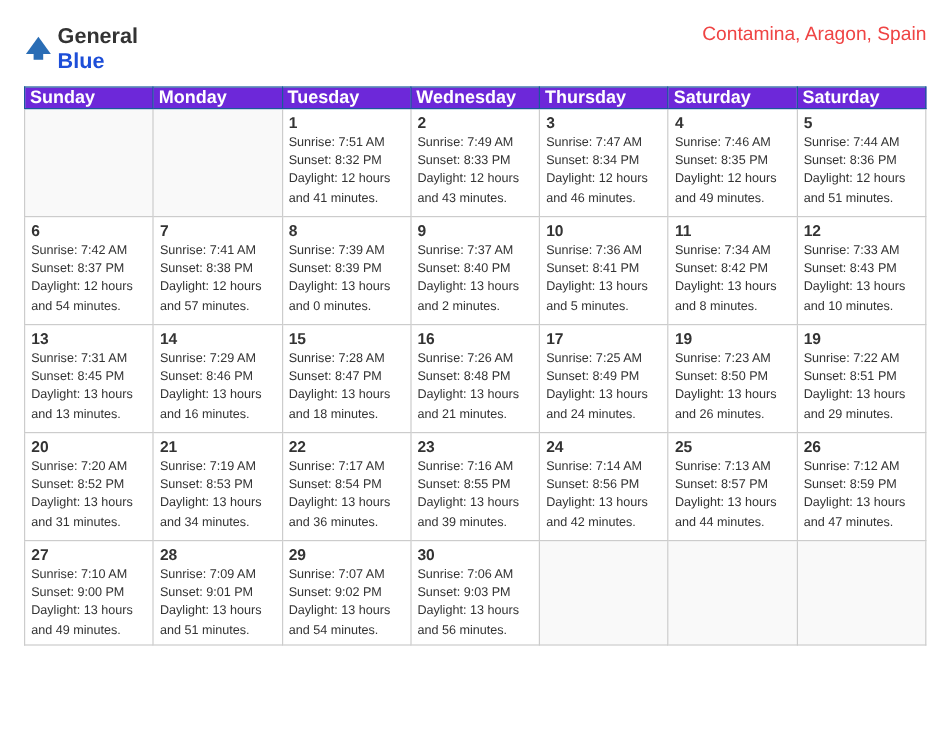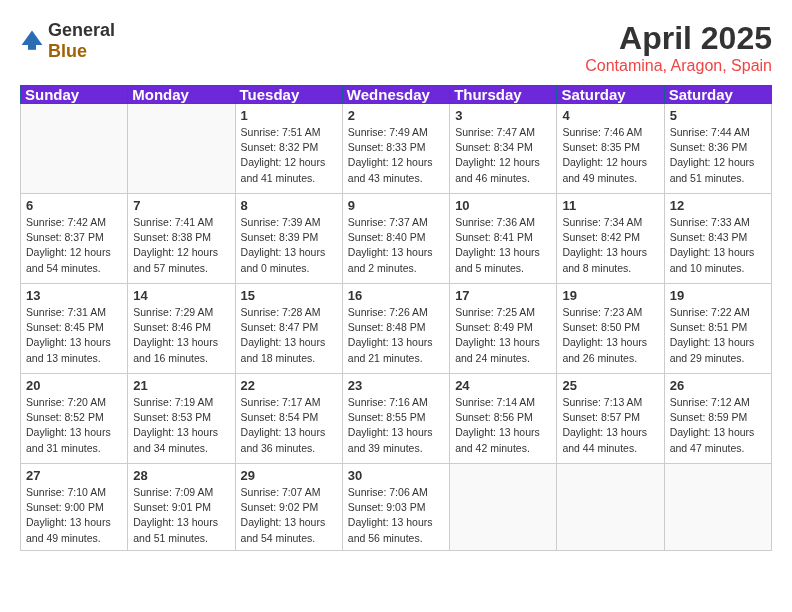--- a/index.html
+++ b/index.html
@@ -22,21 +22,21 @@
       gap: 4px;
     }
     .logo-text-general {
       font-size: 18px;
       font-weight: bold;
       color: #333;
     }
     .logo-text-blue {
       font-size: 18px;
       font-weight: bold;
-      color: #a16207;
+      color: #1d4ed8;
     }
     .logo-icon {
       width: 24px;
       height: 24px;
     }
     .title-area {
       text-align: right;
     }
     .month-title {
       font-size: 32px;
@@ -96,21 +96,20 @@
     <svg class="logo-icon" viewBox="0 0 30 30" xmlns="http://www.w3.org/2000/svg">
       <polygon points="15,2 28,20 2,20" fill="#2a6db5"></polygon>
       <rect x="10" y="20" width="10" height="6" fill="#2a6db5"></rect>
     </svg>
     <div>
       <span class="logo-text-general">General</span><br>
       <span class="logo-text-blue">Blue</span>
     </div>
   </div>
   <div class="title-area">
-    <div class="month-title">April 2025</div>
     <div class="location-title">Contamina, Aragon, Spain</div>
   </div>
 </div>
 
 <table class="calendar">
   <thead>
     <tr id="days-header">
         <th>Sunday</th>
         <th>Monday</th>
         <th>Tuesday</th>

